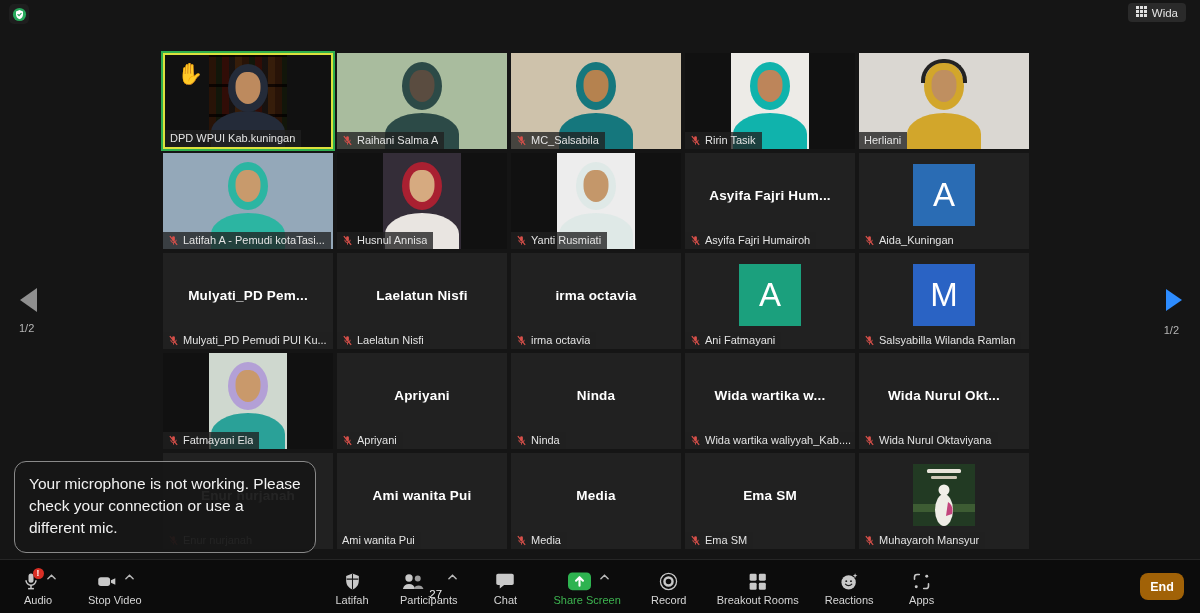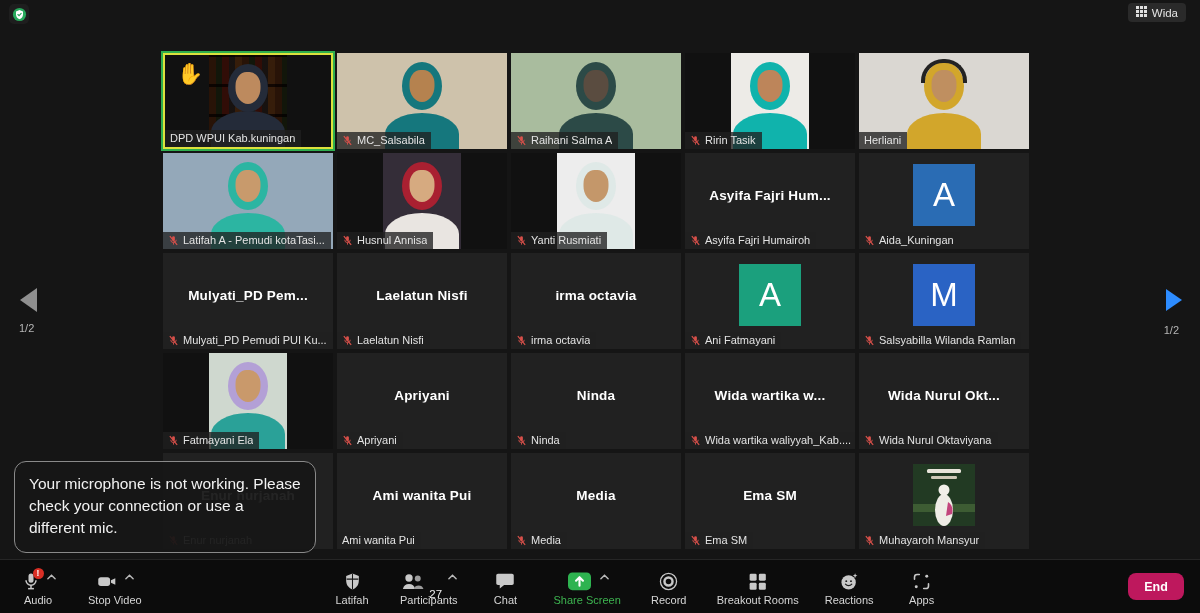--- a/index.html
+++ b/index.html
@@ -52,21 +52,21 @@
   .tb-left{position:absolute;left:16px;top:0;height:100%;display:flex;gap:28px;}
   .tb-center{position:absolute;left:330px;top:0;height:100%;display:flex;gap:26px;}
   .tb-item{display:flex;flex-direction:column;align-items:center;justify-content:center;gap:1px;cursor:pointer;min-width:44px;padding-top:2px;}
   .tb-iconrow{position:relative;display:flex;align-items:center;gap:6px;height:24px;}
   .tb-label{font-size:11px;color:#d6d6d6;white-space:nowrap;}
   .tb-label.green{color:#3db450;}
   .tb-count{color:#efefef;font-size:11.5px;margin-left:-2px;position:relative;top:-5px;margin-top:36px;}
   .tb-caret{position:relative;top:-6px;}
   .audio-badge{position:absolute;top:-3px;left:12px;width:11px;height:11px;border-radius:50%;background:#d92f25;
     color:#fff;font-size:8.5px;font-weight:700;display:flex;align-items:center;justify-content:center;}
-  .end-btn{position:absolute;right:16px;top:13px;width:56px;height:27px;border-radius:8px;background:#be185d;
+  .end-btn{position:absolute;right:16px;top:13px;width:44px;height:27px;border-radius:8px;background:#a16207;
     color:#fff;font-size:12.5px;font-weight:700;display:flex;align-items:center;justify-content:center;cursor:pointer;}
 </style>
 </head>
 <body>
 
 <div class="stage">
 
   <div class="topbar">
     <div class="meet-status">
       <svg width="15" height="15" viewBox="0 0 24 24">
@@ -105,55 +105,55 @@
         <div class="face" style="left:50%;transform:translateX(-50%);top:17px;width:25px;height:32px;background:#bd8a5e;"></div>
 
       </div>
         <div class="hand">✋</div>
         <div class="name-label">
 
       <span>DPD WPUI Kab.kuningan</span>
         </div>
       </div>
       <div class="tile">
+        <div class="video-area" style="background:#a9bc9e;">
+        <div class="shoulders" style="left:50%;transform:translateX(-50%);width:74px;height:42px;background:#2c4a47;"></div>
+        <div class="head" style="left:50%;transform:translateX(-50%);top:9px;width:40px;height:48px;background:#2c4a47;"></div>
+        <div class="face" style="left:50%;transform:translateX(-50%);top:17px;width:25px;height:32px;background:#5a4c40;"></div>
+
+      </div>
+        <div class="name-label">
+      <span style="display:flex;">
+            <svg width="11" height="11" viewBox="0 0 24 24">
+              <rect x="9" y="2.5" width="6" height="11" rx="3" fill="#d8504a"></rect>
+              <path d="M6 10.5a6 6 0 0 0 12 0" fill="none" stroke="#d8504a" stroke-width="2"></path>
+              <line x1="12" y1="16.5" x2="12" y2="21" stroke="#d8504a" stroke-width="2"></line>
+              <line x1="4" y1="2.5" x2="20" y2="21.5" stroke="#d8504a" stroke-width="2.6"></line>
+            </svg>
+          </span>
+      <span>Raihani Salma A</span>
+        </div>
+      </div>
+      <div class="tile">
         <div class="video-area" style="background:#cec2ab;">
         <div class="shoulders" style="left:50%;transform:translateX(-50%);width:74px;height:42px;background:#15777d;"></div>
         <div class="head" style="left:50%;transform:translateX(-50%);top:9px;width:40px;height:48px;background:#15777d;"></div>
         <div class="face" style="left:50%;transform:translateX(-50%);top:17px;width:25px;height:32px;background:#b5824f;"></div>
 
       </div>
         <div class="name-label">
       <span style="display:flex;">
             <svg width="11" height="11" viewBox="0 0 24 24">
               <rect x="9" y="2.5" width="6" height="11" rx="3" fill="#d8504a"></rect>
               <path d="M6 10.5a6 6 0 0 0 12 0" fill="none" stroke="#d8504a" stroke-width="2"></path>
               <line x1="12" y1="16.5" x2="12" y2="21" stroke="#d8504a" stroke-width="2"></line>
               <line x1="4" y1="2.5" x2="20" y2="21.5" stroke="#d8504a" stroke-width="2.6"></line>
             </svg>
           </span>
       <span>MC_Salsabila</span>
-        </div>
-      </div>
-      <div class="tile">
-        <div class="video-area" style="background:#a9bc9e;">
-        <div class="shoulders" style="left:50%;transform:translateX(-50%);width:74px;height:42px;background:#2c4a47;"></div>
-        <div class="head" style="left:50%;transform:translateX(-50%);top:9px;width:40px;height:48px;background:#2c4a47;"></div>
-        <div class="face" style="left:50%;transform:translateX(-50%);top:17px;width:25px;height:32px;background:#5a4c40;"></div>
-
-      </div>
-        <div class="name-label">
-      <span style="display:flex;">
-            <svg width="11" height="11" viewBox="0 0 24 24">
-              <rect x="9" y="2.5" width="6" height="11" rx="3" fill="#d8504a"></rect>
-              <path d="M6 10.5a6 6 0 0 0 12 0" fill="none" stroke="#d8504a" stroke-width="2"></path>
-              <line x1="12" y1="16.5" x2="12" y2="21" stroke="#d8504a" stroke-width="2"></line>
-              <line x1="4" y1="2.5" x2="20" y2="21.5" stroke="#d8504a" stroke-width="2.6"></line>
-            </svg>
-          </span>
-      <span>Raihani Salma A</span>
         </div>
       </div>
       <div class="tile">
         <div class="blackfill"></div>
         <div class="video-area portrait" style="background:#edebe7;">
         <div class="shoulders" style="left:50%;transform:translateX(-50%);width:74px;height:42px;background:#10b3ac;"></div>
         <div class="head" style="left:50%;transform:translateX(-50%);top:9px;width:40px;height:48px;background:#10b3ac;"></div>
         <div class="face" style="left:50%;transform:translateX(-50%);top:17px;width:25px;height:32px;background:#bd855a;"></div>
 
       </div>

